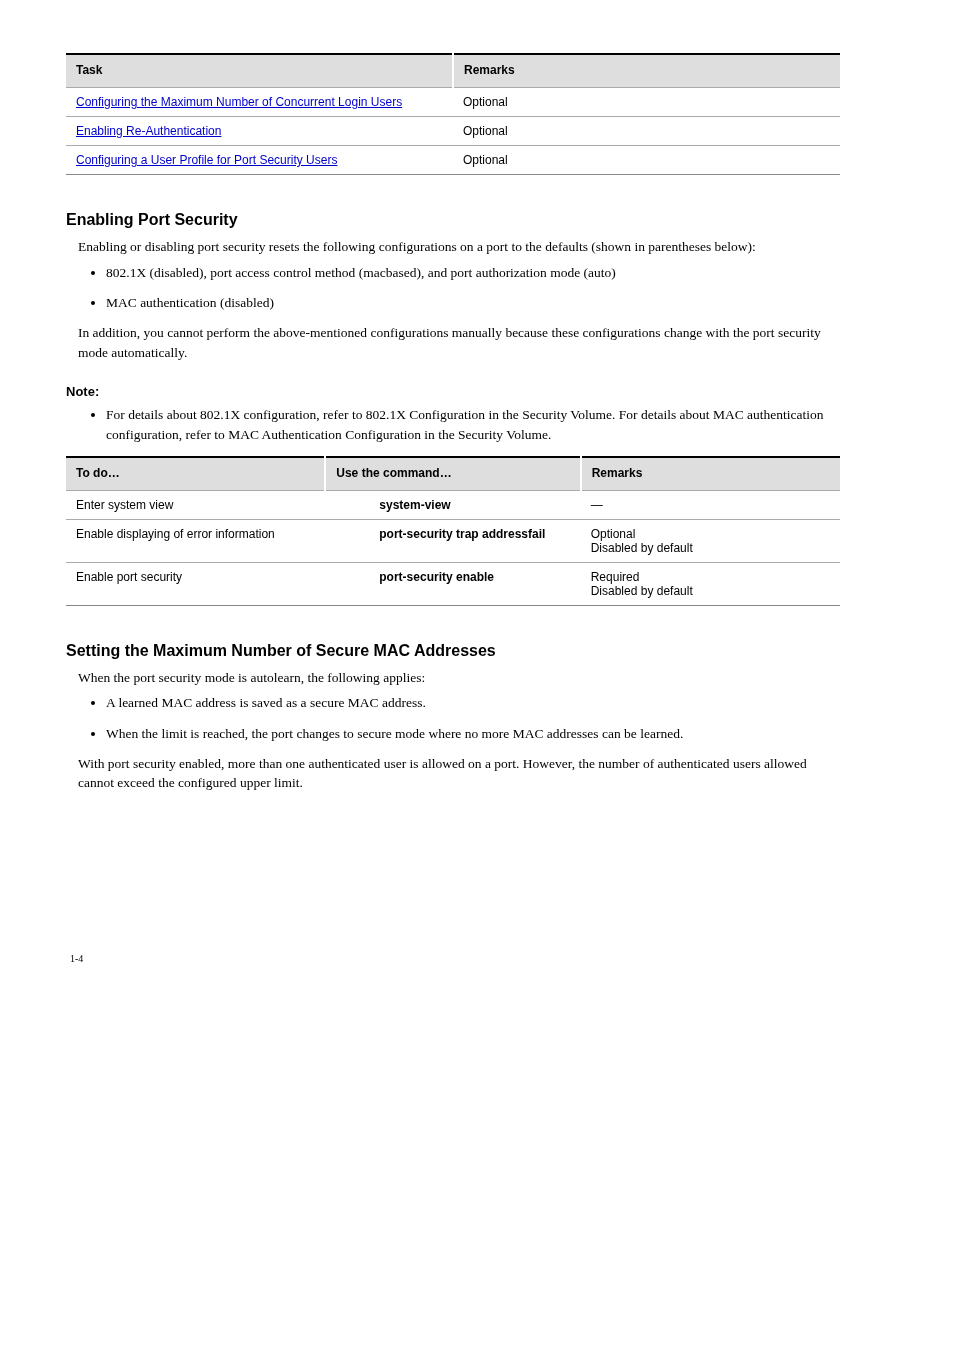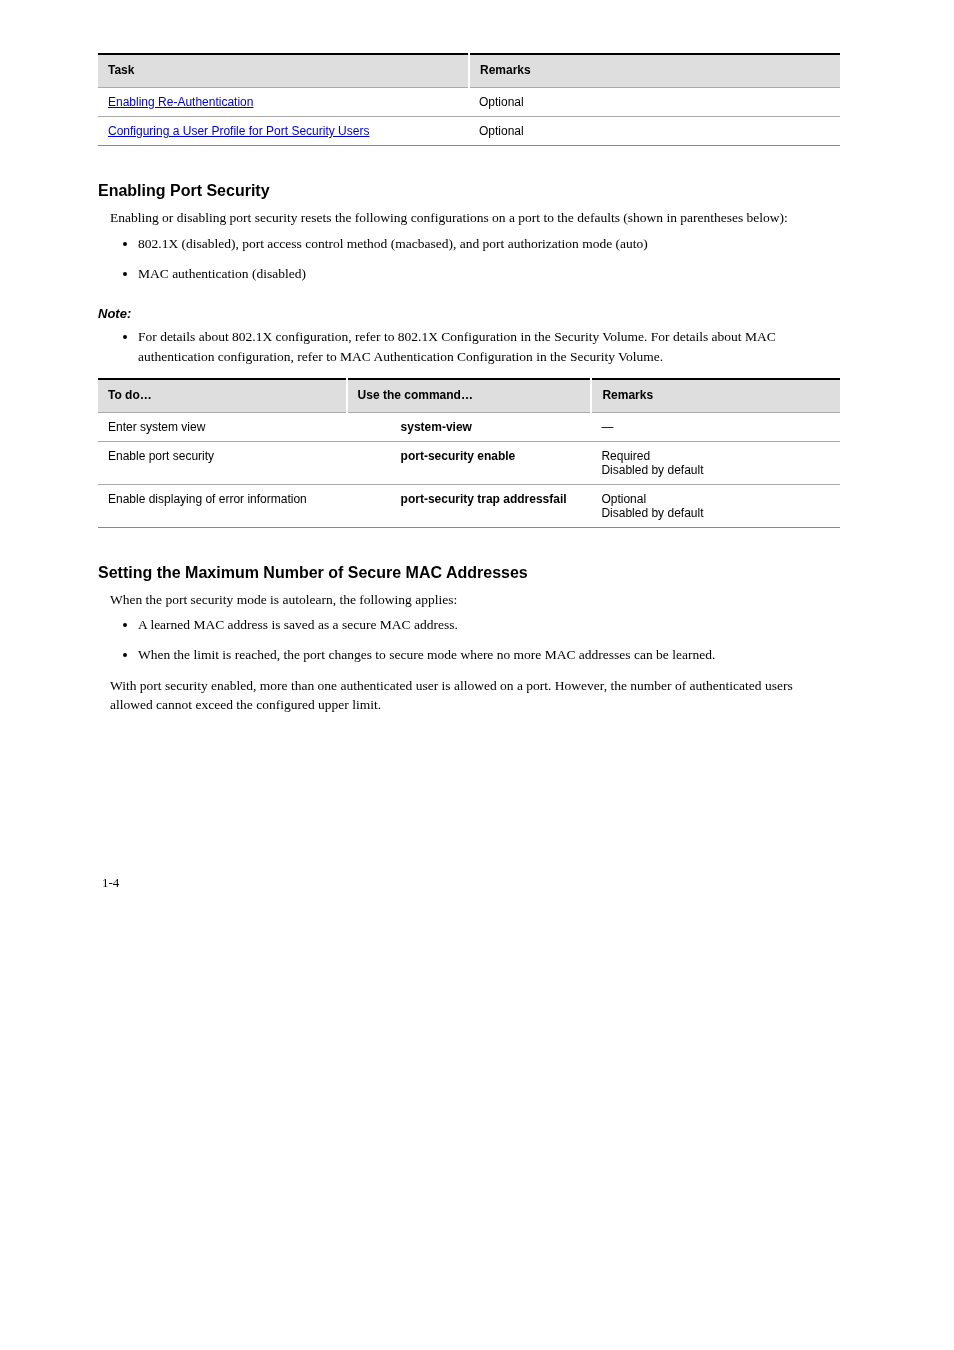--- a/index.html
+++ b/index.html
@@ -7,21 +7,21 @@
     margin: 0;
     padding: 0;
     background: #fff;
     font-family: "Times New Roman", Times, serif;
     font-size: 13px;
     color: #000;
     width: 954px;
   }
   .page {
     width: 954px;
-    padding: 53px 114px 0 98px;
+    padding: 53px 114px 0 66px;
     box-sizing: border-box;
   }
   .sans { font-family: Arial, Helvetica, sans-serif; margin-left: 44px; }
 
   
   table {
     border-collapse: collapse;
     width: 100%;
     font-family: Arial, Helvetica, sans-serif;
     font-size: 12px;
@@ -53,42 +53,41 @@
     font-size: 16px;
     margin-top: 36px;
     margin-bottom: 8px;
   }
   .subheading {
     font-family: Arial, Helvetica, sans-serif;
     font-weight: bold;
     font-size: 13px;
     margin-top: 22px;
     margin-bottom: 6px;
-    font-style: italic;
   }
   .body-serif {
     font-family: "Times New Roman", Times, serif;
     font-size: 13.5px;
     line-height: 1.45;
     margin: 6px 12px;
   }
   ul.bullets {
     list-style: disc;
     padding-left: 40px;
     margin: 6px 0 6px 0;
   }
   ul.bullets li {
     font-family: "Times New Roman", Times, serif;
     font-size: 13.5px;
     line-height: 1.5;
     margin-bottom: 10px;
   }
   .page-num {
     font-family: "Times New Roman", Times, serif;
-    font-size: 13px;
+    font-size: 10px;
     margin-top: 160px;
     margin-left: 4px;
   }
 
   
   .tbl1 col.c1 { width: 50%; }
   .tbl1 col.c2 { width: 50%; }
   
   .tbl2 col.c1 { width: 33.5%; }
   .tbl2 col.c2 { width: 33%; }
@@ -104,36 +103,41 @@
         <col class="c2">
       </colgroup>
   <thead>
     <tr>
       <th>Task</th>
       <th>Remarks</th>
     </tr>
   </thead>
   <tbody>
     <tr>
+      <td><a href="#" class="link">Configuring the Maximum Number of Concurrent Login Users</a></td>
+      <td>Optional</td>
+    </tr>
+    <tr>
       <td><a href="#" class="link">Enabling Re-Authentication</a></td>
       <td>Optional</td>
     </tr>
     <tr>
       <td><a href="#" class="link">Configuring a User Profile for Port Security Users</a></td>
       <td>Optional</td>
     </tr>
   </tbody>
 </table>
 
 <div class="section-h">Enabling Port Security</div>
 <p class="body-serif">Enabling or disabling port security resets the following configurations on a port to the defaults (shown in parentheses below):</p>
 <ul class="bullets">
   <li>802.1X (disabled), port access control method (macbased), and port authorization mode (auto)</li>
   <li>MAC authentication (disabled)</li>
 </ul>
+<p class="body-serif">In addition, you cannot perform the above-mentioned configurations manually because these configurations change with the port security mode automatically.</p>
 
 <div class="subheading">Note:</div>
 <ul class="bullets">
   <li>For details about 802.1X configuration, refer to 802.1X Configuration in the Security Volume. For details about MAC authentication configuration, refer to MAC Authentication Configuration in the Security Volume.</li>
 </ul>
 
 
 <table class="tbl2 top-border bottom-border" style="margin-top:4px;">
   <colgroup>
         <col class="c1">
@@ -147,29 +151,29 @@
       <th>Remarks</th>
     </tr>
   </thead>
   <tbody>
     <tr>
       <td>Enter system view</td>
       <td><span class="sans" style="font-weight:bold">system-view</span></td>
       <td>—</td>
     </tr>
     <tr>
+      <td>Enable displaying of error information</td>
+      <td><span class="sans" style="font-weight:bold">port-security trap addressfail</span></td>
+      <td style="white-space:pre-line">Optional
+Disabled by default</td>
+    </tr>
+    <tr>
       <td>Enable port security</td>
       <td><span class="sans" style="font-weight:bold">port-security enable</span></td>
       <td style="white-space:pre-line">Required
-Disabled by default</td>
-    </tr>
-    <tr>
-      <td>Enable displaying of error information</td>
-      <td><span class="sans" style="font-weight:bold">port-security trap addressfail</span></td>
-      <td style="white-space:pre-line">Optional
 Disabled by default</td>
     </tr>
   </tbody>
 </table>
 
 <div class="section-h">Setting the Maximum Number of Secure MAC Addresses</div>
 <p class="body-serif">When the port security mode is autolearn, the following applies:</p>
 <ul class="bullets">
   <li>A learned MAC address is saved as a secure MAC address.</li>
   <li>When the limit is reached, the port changes to secure mode where no more MAC addresses can be learned.</li>

